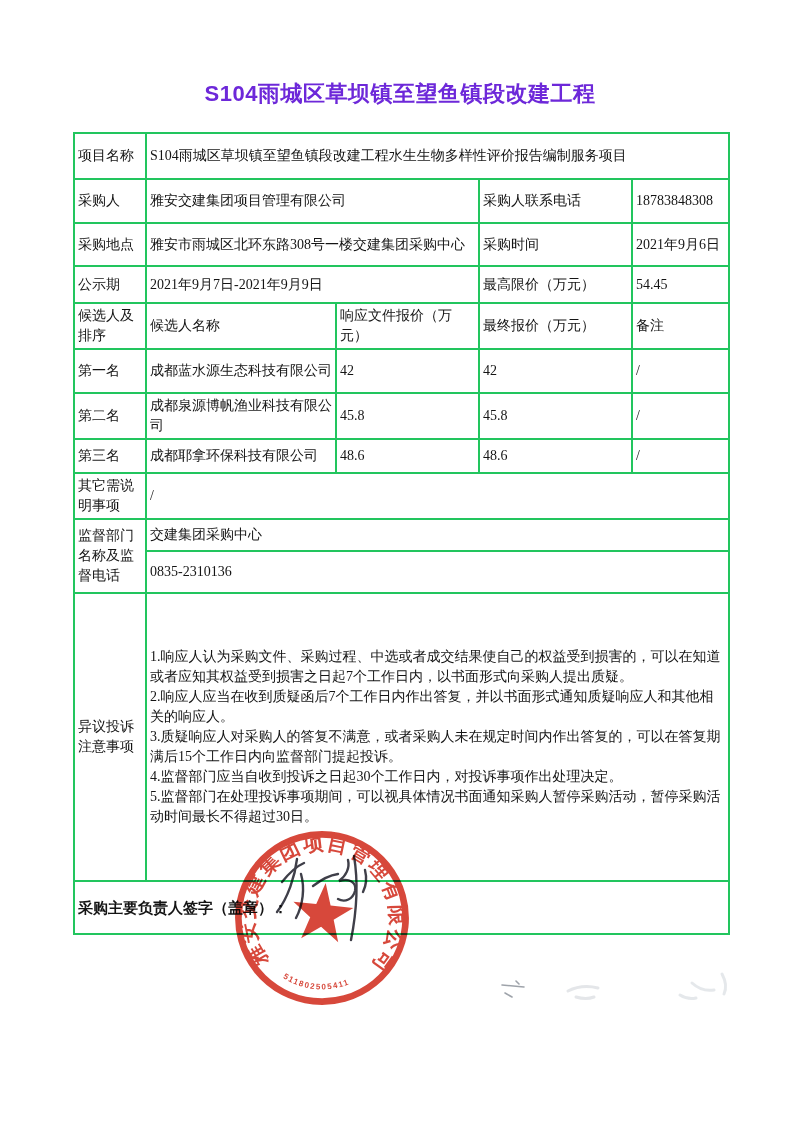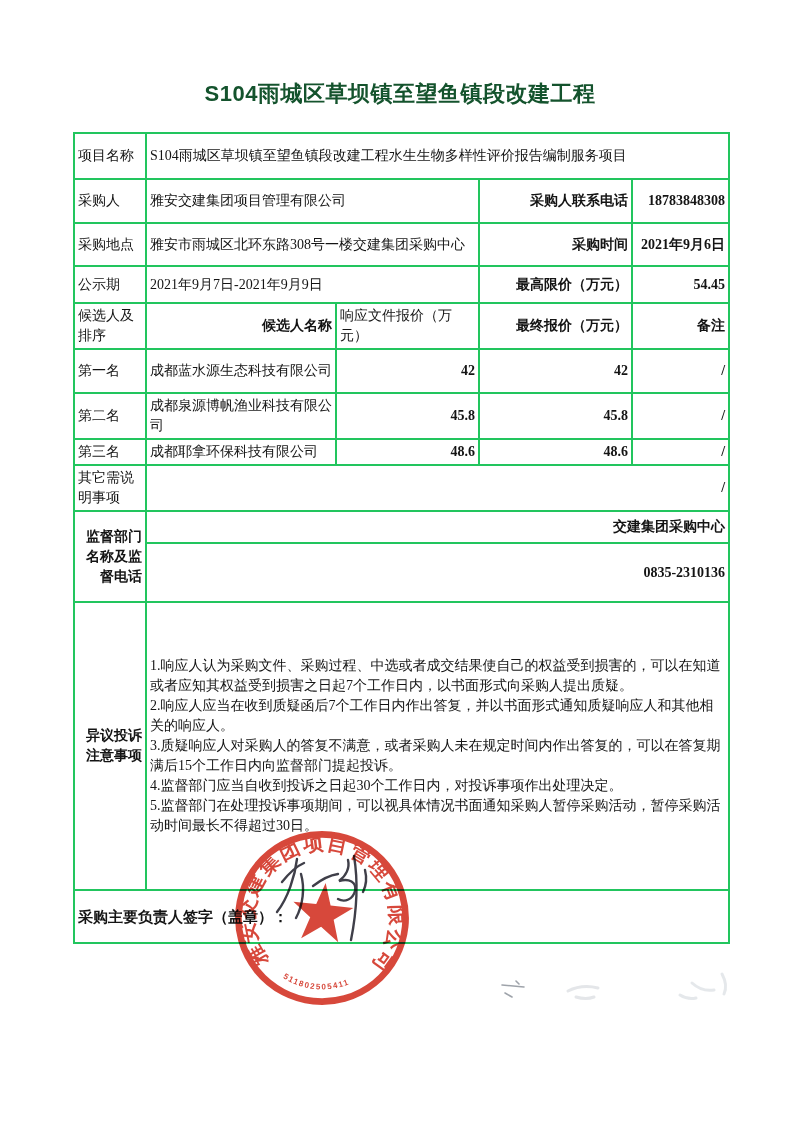--- a/index.html
+++ b/index.html
@@ -3,33 +3,33 @@
 <meta charset="utf-8">
 <style>
   html,body{margin:0;padding:0;background:#ffffff;}
   .page{
     position:relative;width:800px;height:1130px;background:#fff;overflow:hidden;
     font-family:"Liberation Serif","DejaVu Serif",serif;color:#1a1a1a;
   }
   .doc-title{
     position:absolute;top:80px;left:0;width:100%;text-align:center;
     font-family:"Liberation Sans","DejaVu Sans",sans-serif;
-    font-weight:600;font-size:22px;line-height:28px;color:#14532d;letter-spacing:.5px;
+    font-weight:600;font-size:22px;line-height:28px;color:#6d28d9;letter-spacing:.5px;
   }
   table.main{
     position:absolute;left:73px;top:132px;width:655px;
     border-collapse:collapse;table-layout:fixed;
     font-size:14px;color:#141414;
   }
   table.main td{
     border:2px solid #22c55e;padding:2px 3px;vertical-align:middle;
     line-height:20px;overflow:hidden;
   }
   td.l{text-align:left;}
-  td.c{text-align:right;font-weight:bold;}
+  td.c{text-align:left;}
   td.topline{vertical-align:top;padding-top:5px;border-radius:7px;}
   td.addr{padding-right:16px;}
   td.hdr{padding:2px 12px;}
   td.objection-body{padding:8px 10px;line-height:23px;text-align:left;vertical-align:middle;}
   .obj-item{margin:0;}
   td.sig-row{padding-left:8px;font-size:15px;font-weight:bold;}
   
   .stamp{position:absolute;left:227px;top:823px;width:190px;height:190px;
          mix-blend-mode:multiply;opacity:.93;pointer-events:none;}
   .signature{position:absolute;left:268px;top:848px;width:115px;height:100px;
@@ -98,38 +98,38 @@
     </tr>
 
     <tr style="height:43px">
       <td class="l">第二名</td>
       <td class="l">成都泉源博帆渔业科技有限公司</td>
       <td class="c">45.8</td>
       <td class="c">45.8</td>
       <td class="c">/</td>
     </tr>
 
-    <tr style="height:26px">
+    <tr style="height:34px">
       <td class="l">第三名</td>
       <td class="l">成都耶拿环保科技有限公司</td>
       <td class="c">48.6</td>
       <td class="c">48.6</td>
       <td class="c">/</td>
     </tr>
 
     <tr style="height:40px">
       <td class="l">其它需说明事项</td>
       <td class="c" colspan="4">/</td>
     </tr>
 
     <tr style="height:32px">
       <td class="c" rowspan="2">监督部门名称及监督电话</td>
       <td class="c" colspan="4">交建集团采购中心</td>
     </tr>
-    <tr style="height:59px">
+    <tr style="height:42px">
       <td class="c" colspan="4">0835-2310136</td>
     </tr>
 
     <tr style="height:288px">
       <td class="c">异议投诉注意事项</td>
       <td class="objection-body" colspan="4">
         <div class="obj-item">1.响应人认为采购文件、采购过程、中选或者成交结果使自己的权益受到损害的，可以在知道或者应知其权益受到损害之日起7个工作日内，以书面形式向采购人提出质疑。</div>
         <div class="obj-item">2.响应人应当在收到质疑函后7个工作日内作出答复，并以书面形式通知质疑响应人和其他相关的响应人。</div>
         <div class="obj-item">3.质疑响应人对采购人的答复不满意，或者采购人未在规定时间内作出答复的，可以在答复期满后15个工作日内向监督部门提起投诉。</div>
         <div class="obj-item">4.监督部门应当自收到投诉之日起30个工作日内，对投诉事项作出处理决定。</div>

